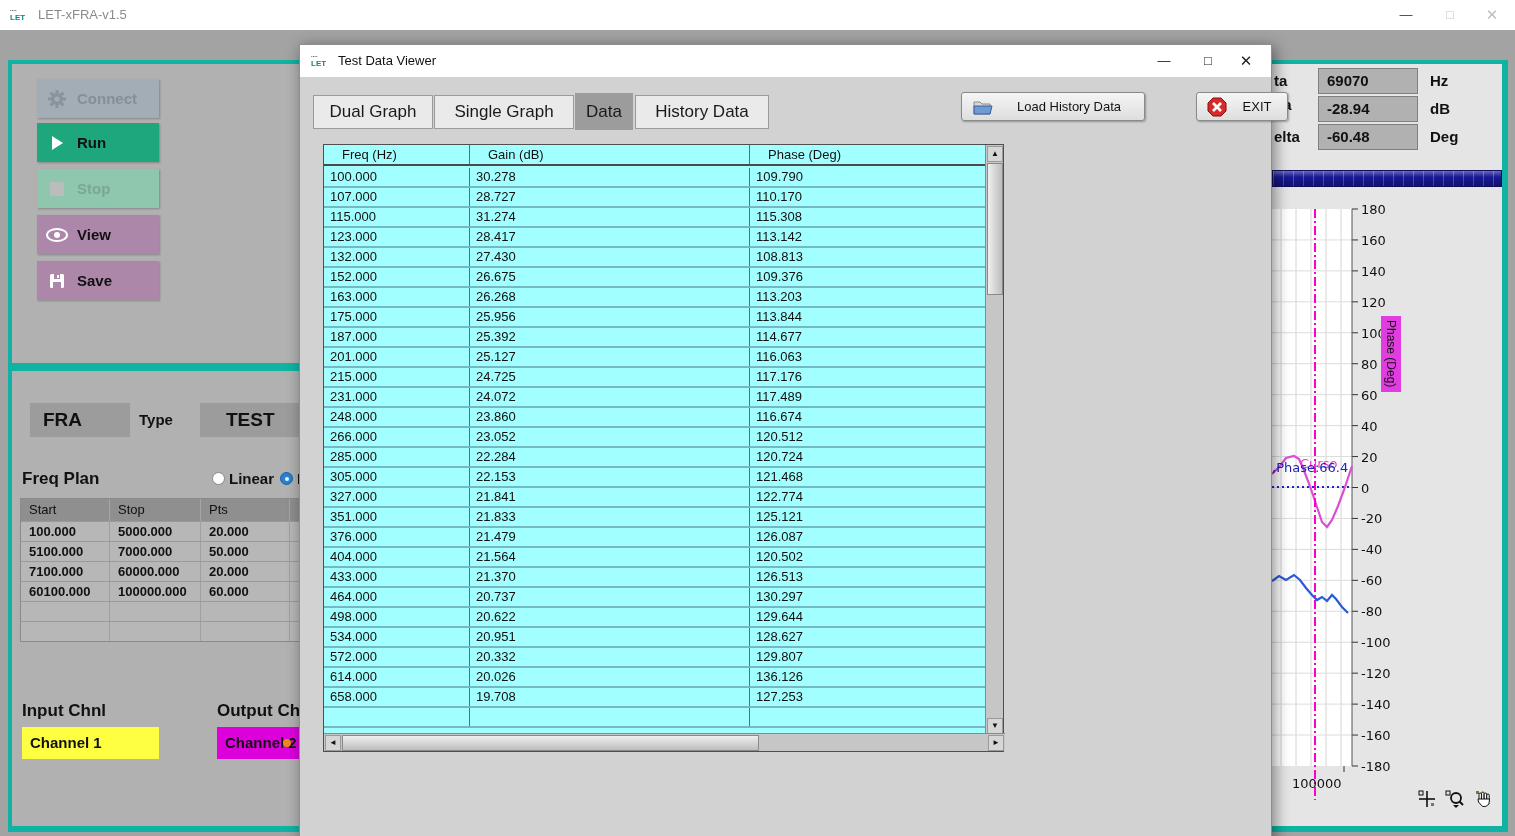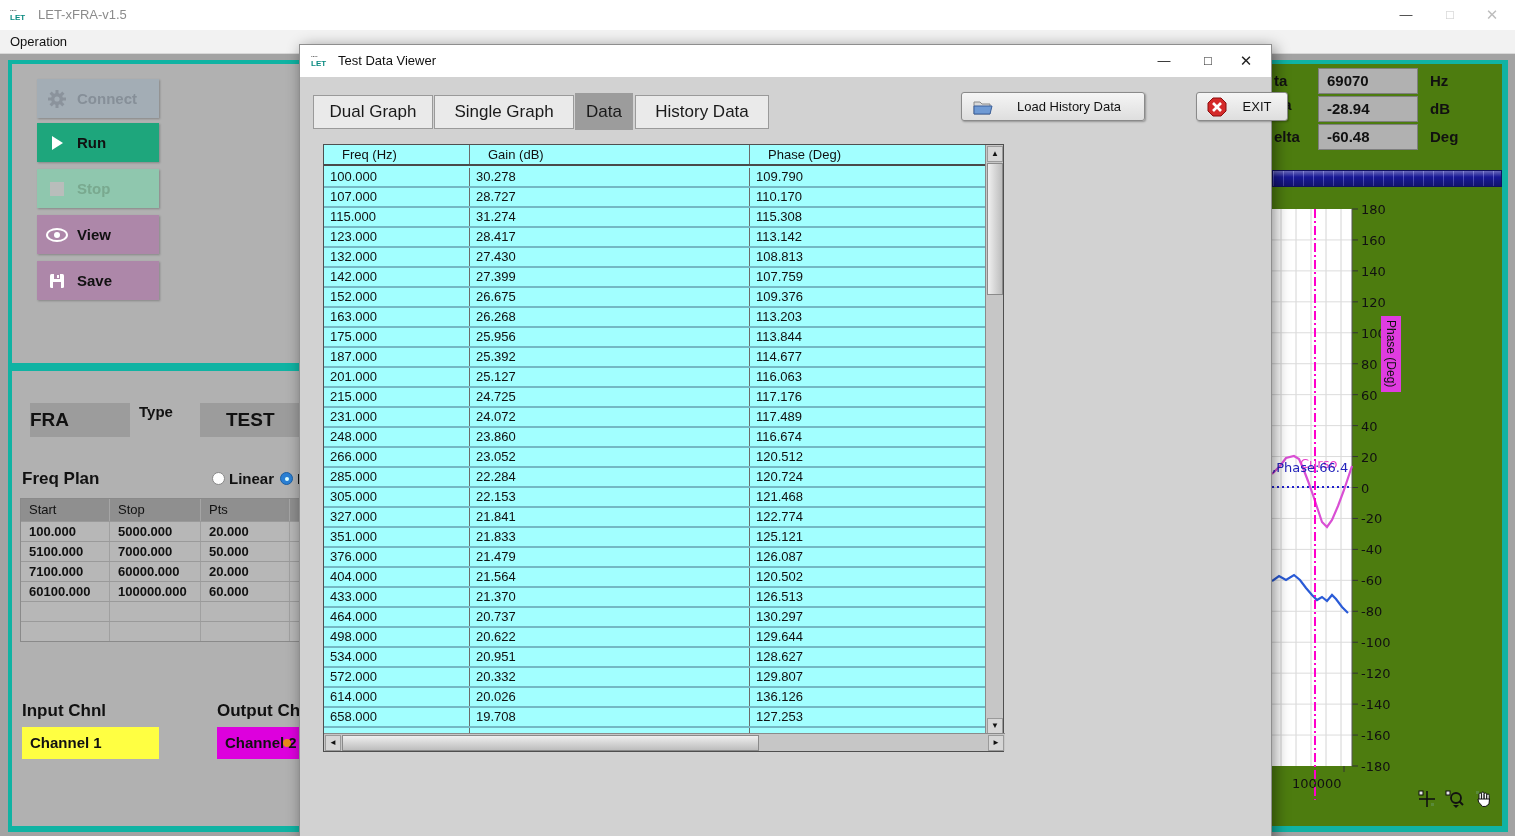--- a/index.html
+++ b/index.html
@@ -27,22 +27,22 @@
   .side-btn .lb { font-weight:bold; font-size:15px; color:#111; }
   .b-connect { top:15px; background:#a3adb5; } .b-connect .lb{ color:#868f98; }
   .b-run { top:59px; background:#1ea67c; }
   .b-stop { top:105px; background:#8fc7ae; } .b-stop .lb{ color:#79a98f; }
   .b-view { top:151px; background:#ad87a9; }
   .b-save { top:197px; background:#ad87a9; }
 
   .panel-bottom { position:absolute; left:8px; top:363px; width:291px; height:469px; background:#b1b1b1;
                   border-top:8px solid #10b3a3; border-left:4px solid #10b3a3; border-bottom:6px solid #10b3a3; }
   .fra-box { position:absolute; left:18px; top:32px; width:100px; height:34px; background:#9c9c9c;
-             font-weight:bold; font-size:19px; color:#111; line-height:34px; }
-  .type-lbl { position:absolute; left:127px; top:32px; font-weight:bold; font-size:15px; color:#111;text-align:right; }
+             font-weight:bold; font-size:19px; color:#111; line-height:34px; padding-left:13px; }
+  .type-lbl { position:absolute; left:127px; top:40px; font-weight:bold; font-size:15px; color:#111;text-align:right; }
   .test-box { position:absolute; left:188px; top:32px; width:103px; height:34px; background:#9c9c9c;
               font-weight:bold; font-size:19px; color:#111; line-height:34px; padding-left:26px; overflow:hidden; }
   .freqplan-lbl { position:absolute; left:10px; top:98px; font-weight:bold; font-size:17px; color:#111; }
   .radio-row { position:absolute; left:200px; top:99px; display:flex; align-items:center; }
   .radio { width:13px; height:13px; border-radius:50%; margin-right:4px; }
   .radio-off { background:#fff; border:1px solid #888; }
   .radio-on { background:#2a7fd4; border:1px solid #1a5fa4; position:relative; }
   .radio-on::after { content:""; position:absolute; left:4px; top:4px; width:4px; height:4px; border-radius:50%; background:#dff; }
   .radio-lbl { font-weight:bold; font-size:15px; color:#111; margin-right:6px; }
   .fp-table { position:absolute; left:8px; top:127px; width:283px; border:1px solid #8a8a8a; }
@@ -53,21 +53,21 @@
   .fpc0 { width:89px; } .fpc1 { width:91px; } .fpc2 { width:89px; } .fpstub { width:12px; border-right:none; }
   .inchnl-lbl { position:absolute; left:10px; top:330px; font-weight:bold; font-size:17px; color:#111; }
   .in-box { position:absolute; left:10px; top:356px; width:137px; height:32px; background:#ffff42;
             font-weight:bold; font-size:15px; color:#111; line-height:32px; padding-left:8px; }
   .outchnl-lbl { position:absolute; left:205px; top:330px; font-weight:bold; font-size:17px; color:#111; white-space:nowrap; overflow:hidden; width:86px; }
   .out-box { position:absolute; left:205px; top:356px; width:86px; height:32px; background:#dd00dd;
              font-weight:bold; font-size:15px; color:#111; line-height:32px; padding-left:8px; white-space:nowrap; overflow:hidden; }
   .orange-dot { position:absolute; left:271px; top:368px; width:8px; height:8px; border-radius:50%; background:#e88a1a; }
 
   
-  .panel-right { position:absolute; left:1272px; top:60px; width:236px; height:772px; background:#4d7c0f;
+  .panel-right { position:absolute; left:1272px; top:60px; width:236px; height:772px; background:#e5e5e5;
                  border-top:4px solid #10b3a3; border-right:6px solid #10b3a3; border-bottom:6px solid #10b3a3; }
   .ro-lbl { position:absolute; left:2px; font-weight:bold; font-size:15px; color:#111; }
   .ro-box { position:absolute; left:46px; width:100px; height:26px; border:1px solid #7f7f7f; background:#b1b1b1;
             font-weight:bold; font-size:15px; color:#111; line-height:24px; padding-left:8px; }
   .ro-unit { position:absolute; left:158px; font-weight:bold; font-size:15px; color:#111; }
   .progress { position:absolute; left:0px; top:106px; width:230px; height:17px; border:1px solid #10105f;
               background:repeating-linear-gradient(90deg,#5050c0 0 1px,#181894 1px 10px);
               background-color:#181894; }
   .progress::after { content:""; position:absolute; inset:0;
               background:linear-gradient(180deg,rgba(255,255,255,.35),rgba(255,255,255,0) 40%,rgba(0,0,0,.25)); }
@@ -125,23 +125,20 @@
 
   <div class="titlebar">
     <div class="app-logo">
       <div class="dots">....</div>
       <div class="let">LET</div>
     </div>
     <span class="main-title">LET-xFRA-v1.5</span>
     <span class="winbtn wb-min">—</span>
     <span class="winbtn wb-max">□</span>
     <span class="winbtn wb-close">✕</span>
-  </div>
-  <div class="menubar">
-    <span class="menu-item">Operation</span>
   </div>
 
   <div class="panel-top">
     <div class="side-btn b-connect">
       <span class="ic">
         <svg width="20" height="20" viewBox="0 0 20 20">
             <g fill="#8b939c">
               <rect x="8.5" y="1" width="3" height="18"></rect>
               <rect x="1" y="8.5" width="18" height="3"></rect>
               <rect x="8.5" y="1" width="3" height="18" transform="rotate(45 10 10)"></rect>
@@ -438,25 +435,20 @@
             <div class="dt-cell dc0">123.000</div>
             <div class="dt-cell dc1">28.417</div>
             <div class="dt-cell dc2">113.142</div>
           </div>
           <div class="dt-row">
             <div class="dt-cell dc0">132.000</div>
             <div class="dt-cell dc1">27.430</div>
             <div class="dt-cell dc2">108.813</div>
           </div>
           <div class="dt-row">
-            <div class="dt-cell dc0">142.000</div>
-            <div class="dt-cell dc1">27.399</div>
-            <div class="dt-cell dc2">107.759</div>
-          </div>
-          <div class="dt-row">
             <div class="dt-cell dc0">152.000</div>
             <div class="dt-cell dc1">26.675</div>
             <div class="dt-cell dc2">109.376</div>
           </div>
           <div class="dt-row">
             <div class="dt-cell dc0">163.000</div>
             <div class="dt-cell dc1">26.268</div>
             <div class="dt-cell dc2">113.203</div>
           </div>
           <div class="dt-row">

